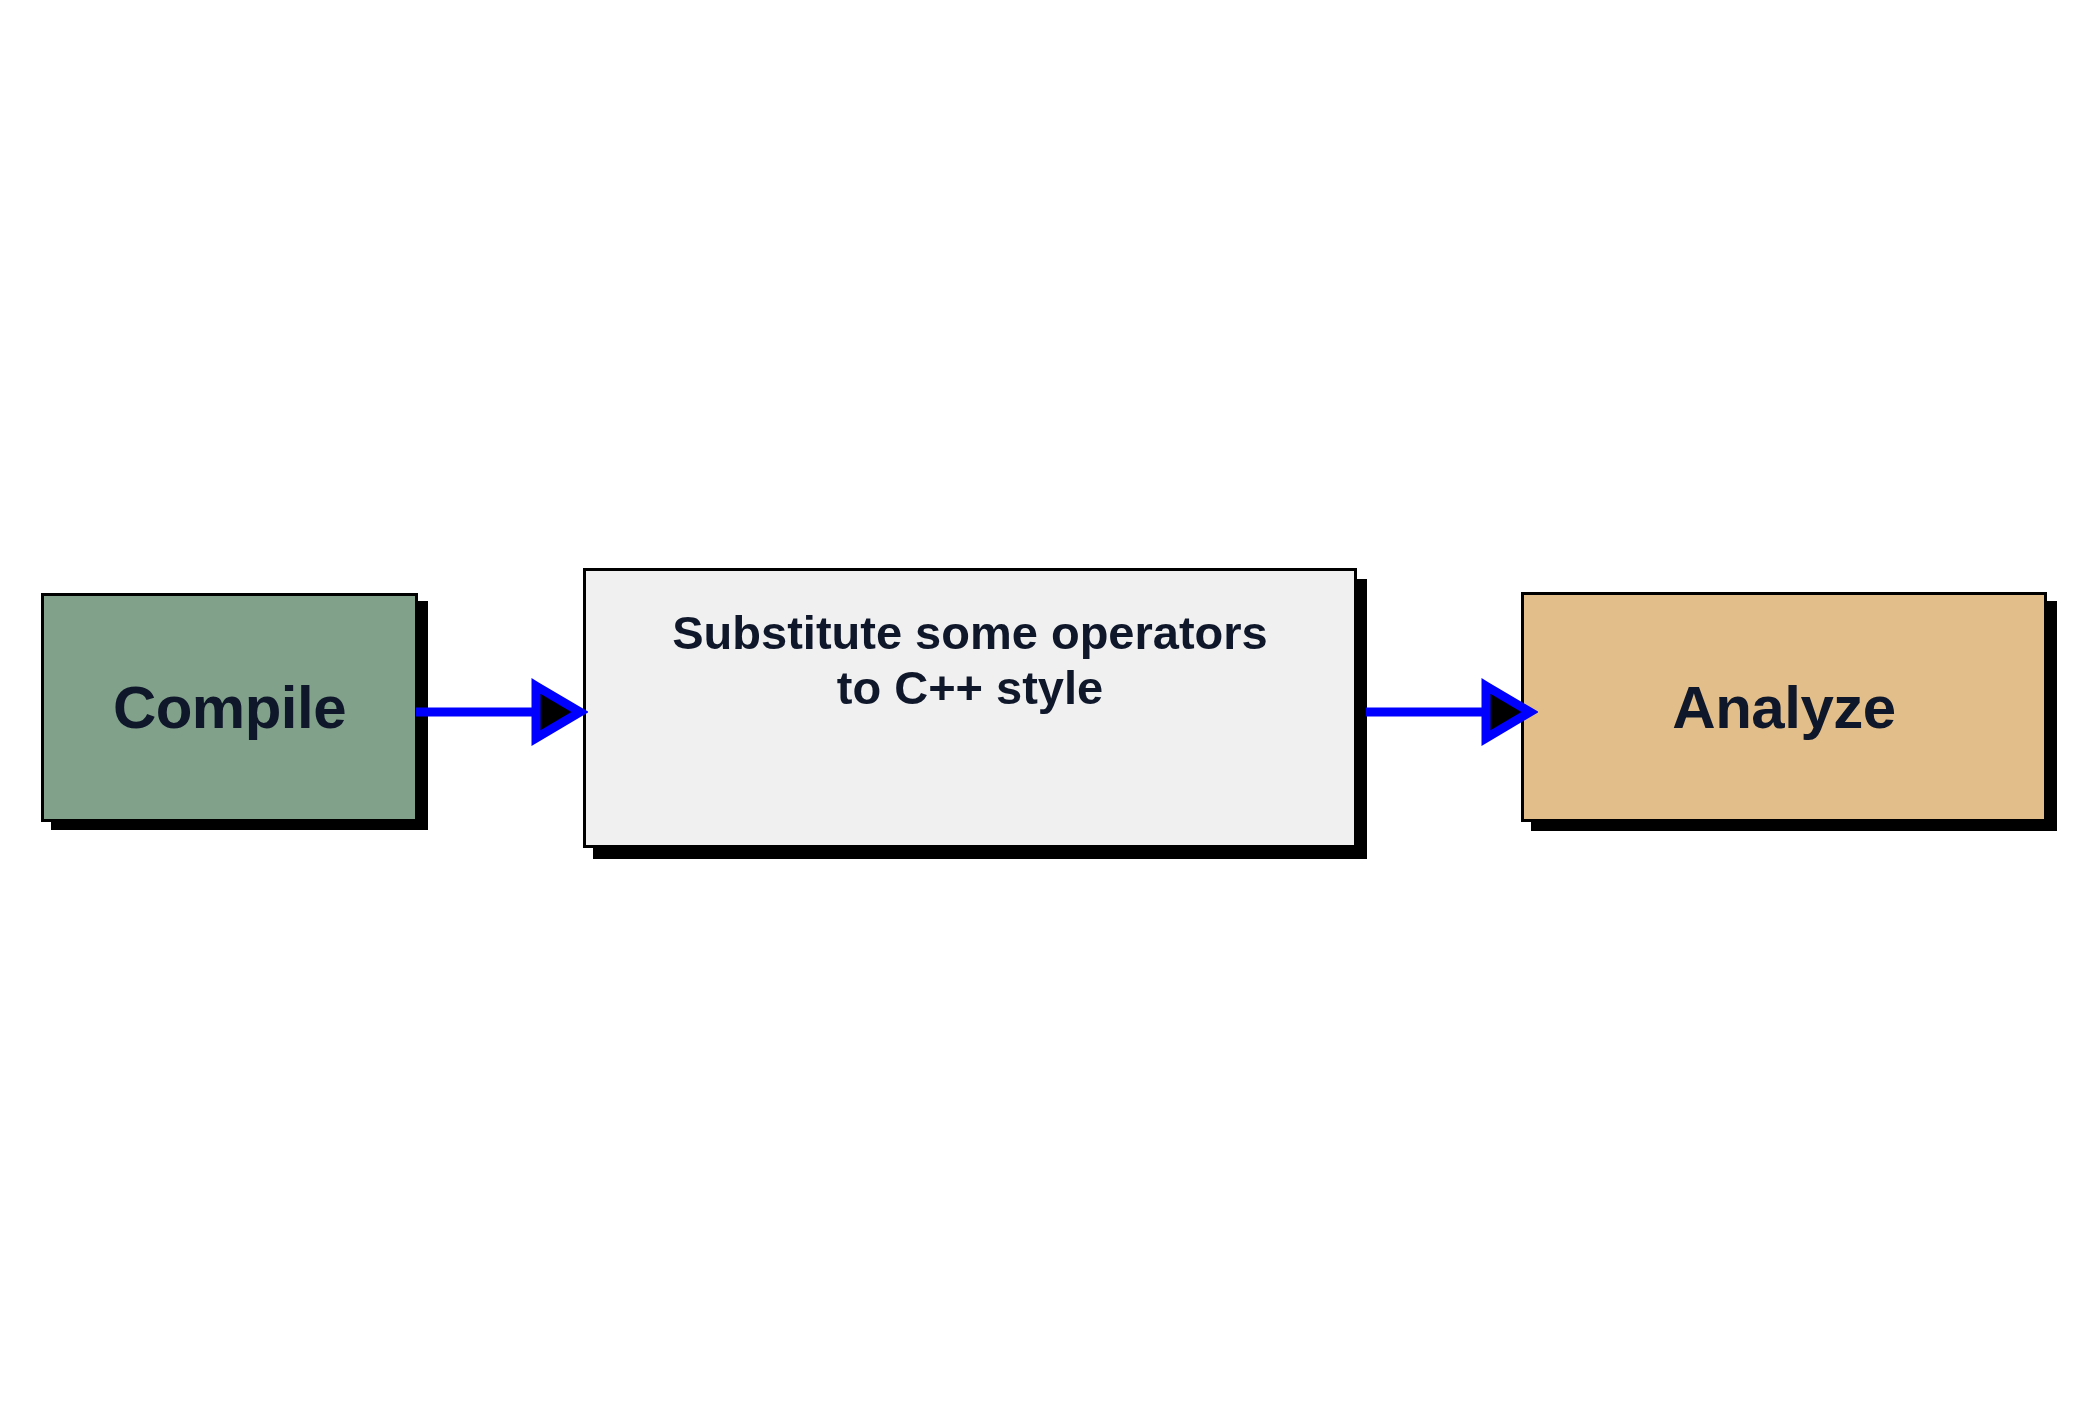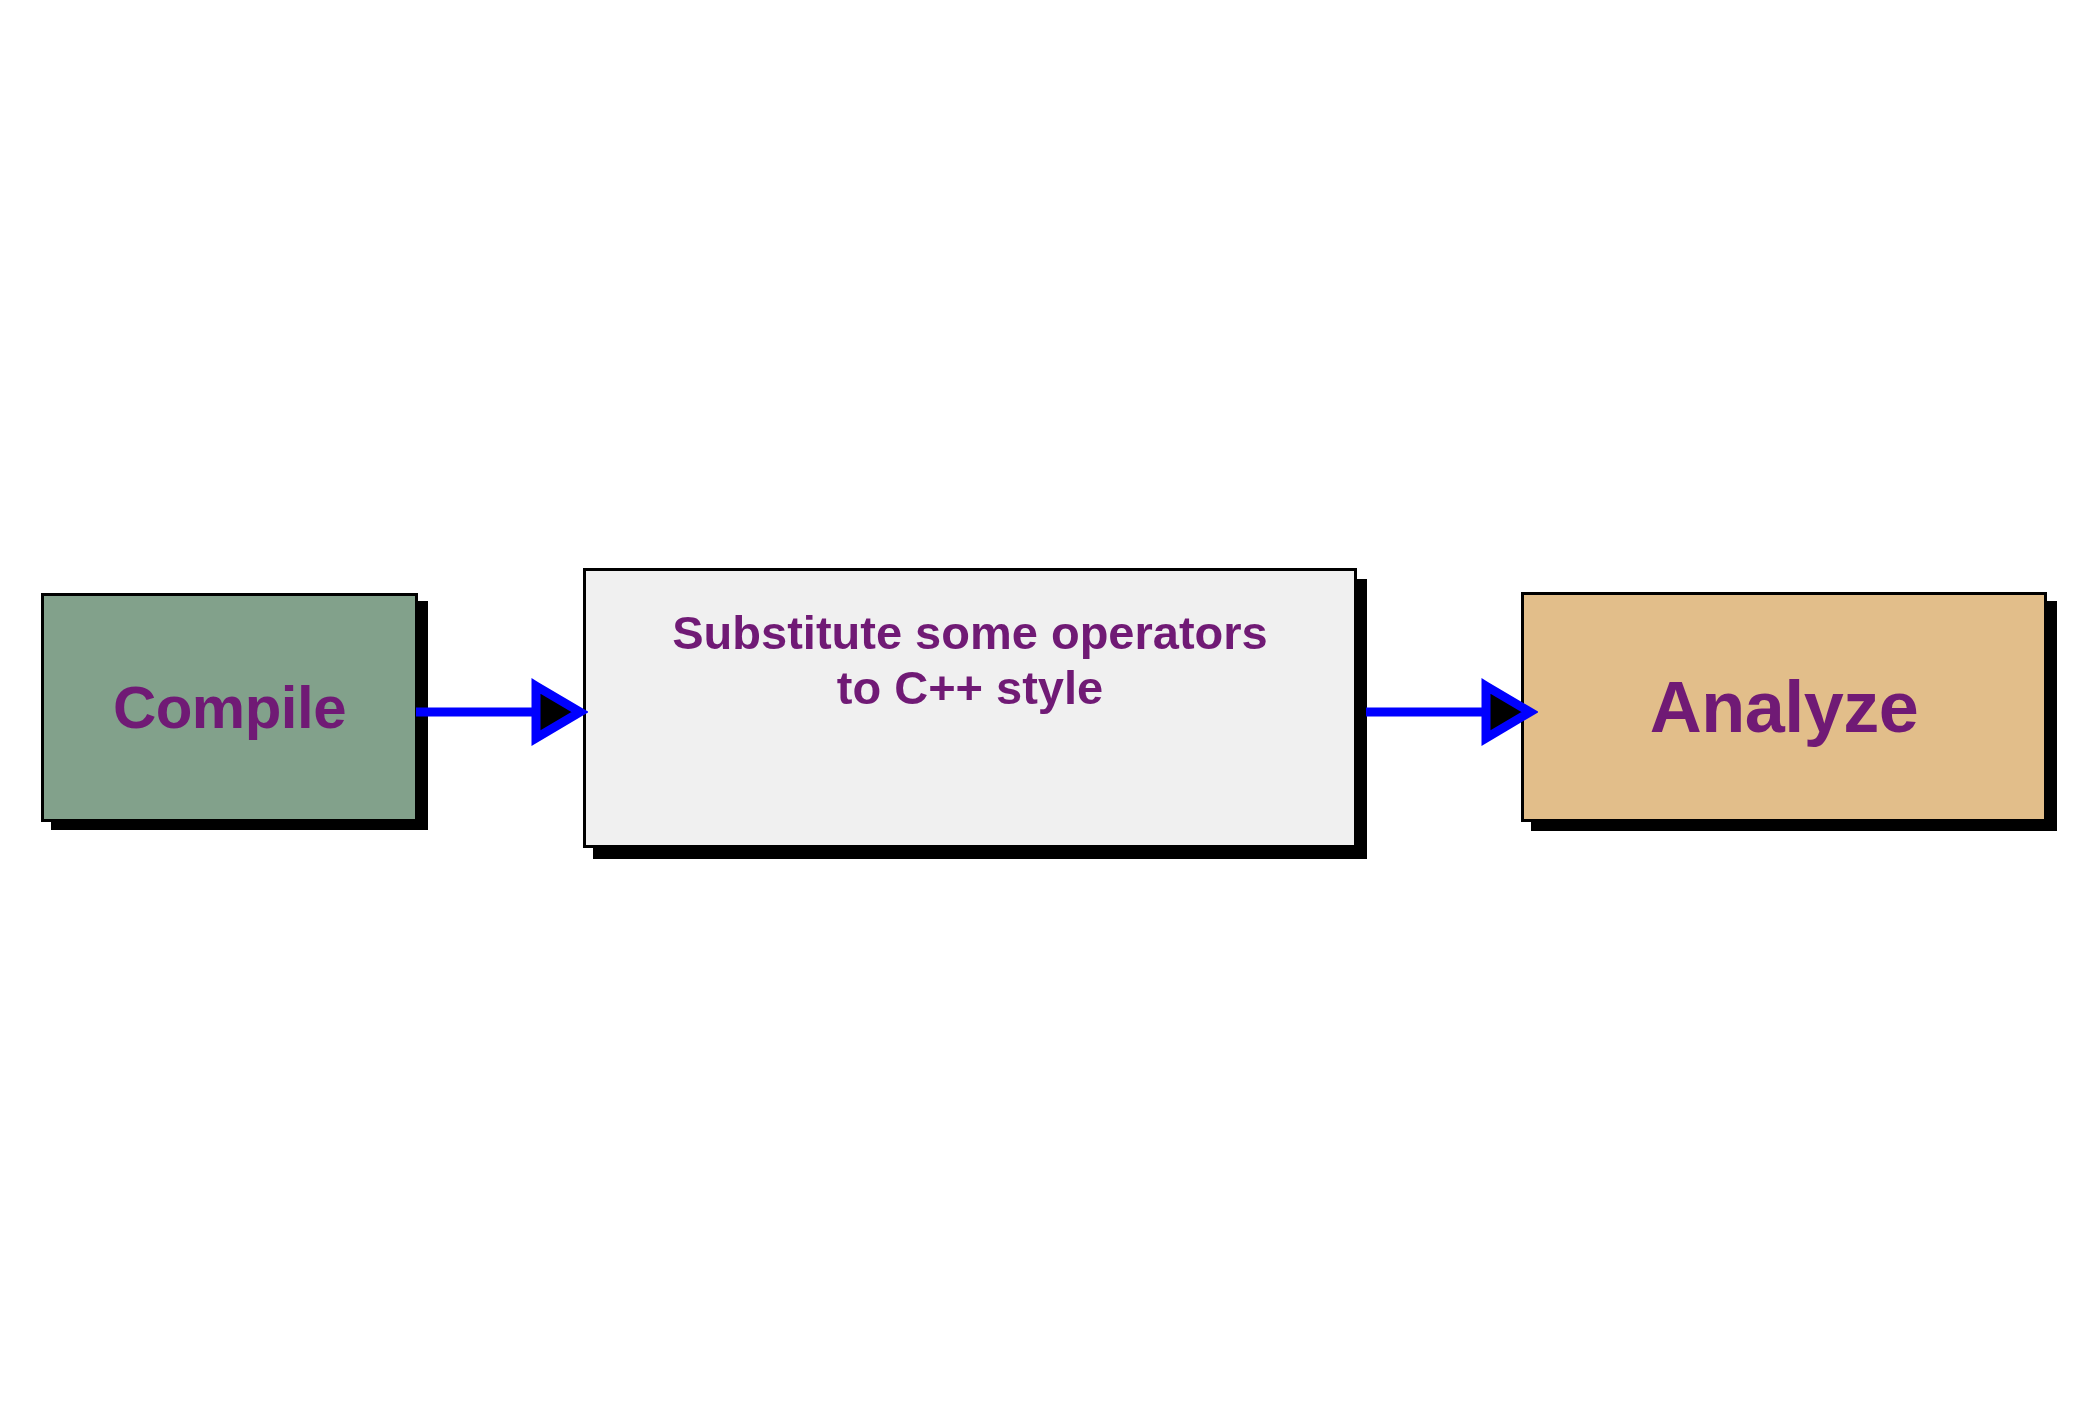--- a/index.html
+++ b/index.html
@@ -22,21 +22,21 @@
   
   .node {
     position: absolute;
     box-sizing: border-box;
     border: 3px solid #000000;
     display: flex;
     flex-direction: column;
     align-items: center;
     justify-content: center;
     text-align: center;
-    color: #701a75;
+    color: #0f172a;
     font-weight: bold;
     font-family: "Liberation Sans", sans-serif;
     z-index: 3;
   }
   
   .shadow {
     position: absolute;
     background: #000000;
     z-index: 1;
   }
@@ -72,21 +72,21 @@
 
   
   #analyze-shadow {
     left: 1531px; top: 601px;
     width: 526px;  height: 230px;
   }
   #node-analyze {
     left: 1521px; top: 592px;
     width: 526px;  height: 230px;
     background: #E2BE8A;
-    font-size: 72px;
+    font-size: 60px;
     letter-spacing: -0.5px;
   }
 
   
   .arrow {
     position: absolute;
     z-index: 4;
   }
   #arrow-compile-substitute { left: 416px;  top: 676px; }
   #arrow-substitute-analyze { left: 1366px; top: 676px; }

